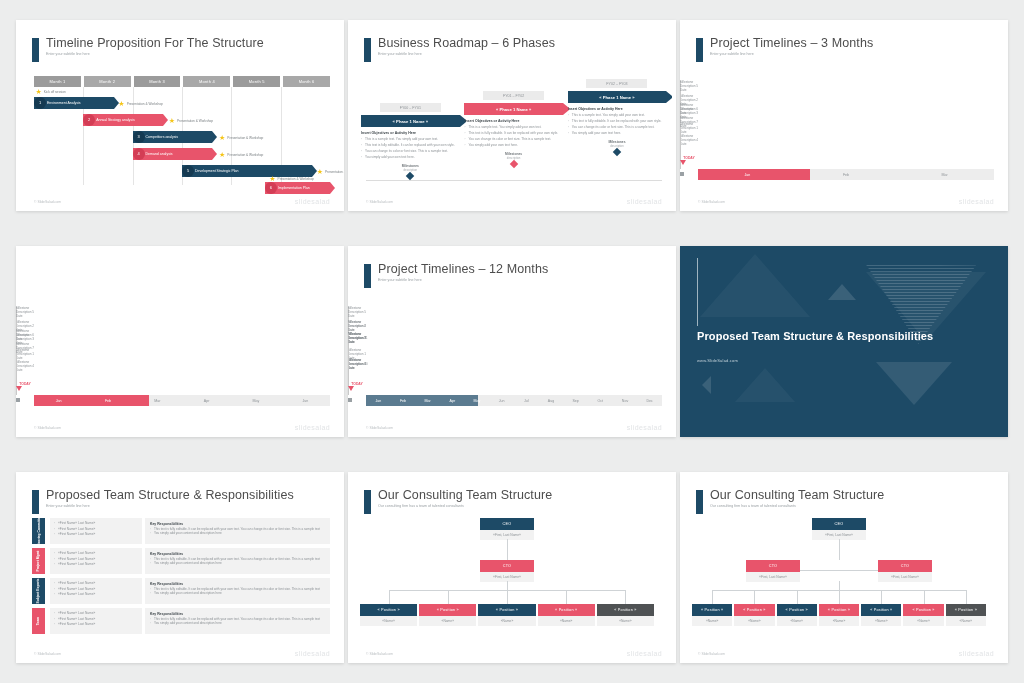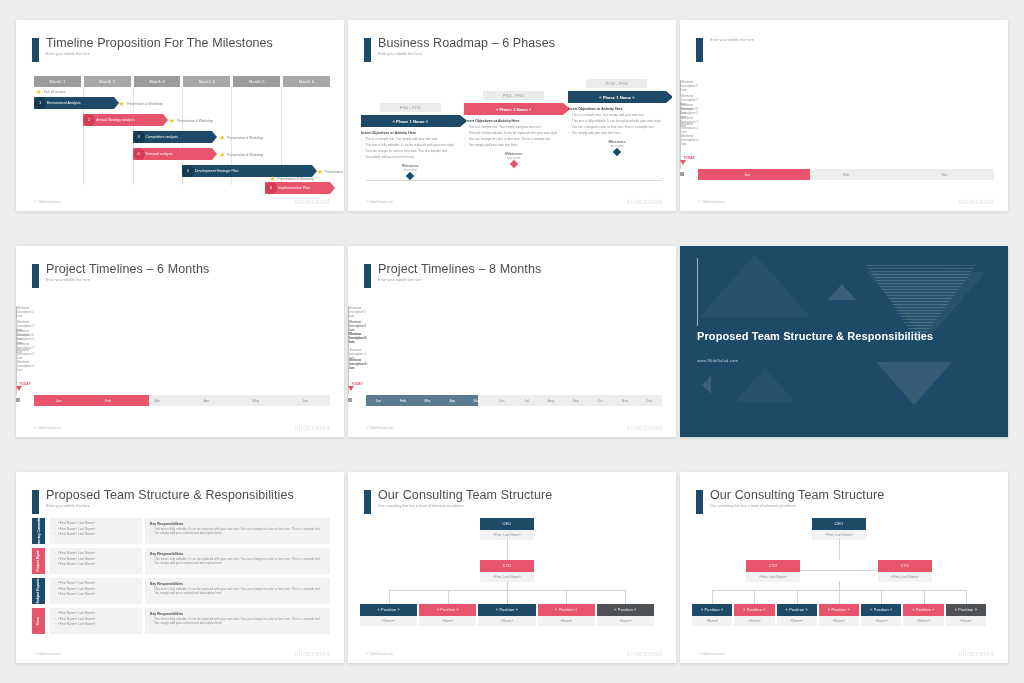--- a/index.html
+++ b/index.html
@@ -141,21 +141,21 @@
 </style>
 </head>
 <body>
 
 <div class="deck">
 
   <div class="slide">
     <div class="inner" id="s1">
       <div class="hdr">
         <div class="accentbar"></div>
-        <div class="title">Timeline Proposition For The Milestones</div>
+        <div class="title">Timeline Proposition For The Structure</div>
         <div class="subtitle">Enter your subtitle line here</div>
       </div>
       <div class="s1-months">
           <div class="s1-month">Month 1</div>
           <div class="s1-month lt">Month 2</div>
           <div class="s1-month">Month 3</div>
           <div class="s1-month lt">Month 4</div>
           <div class="s1-month">Month 5</div>
           <div class="s1-month lt">Month 6</div>
         </div>
@@ -287,20 +287,21 @@
             <div class="s2-dia navy"></div>
           </div>
         </div>
       </div>
   </div>
 
   <div class="slide">
     <div class="inner" id="s3">
       <div class="hdr">
         <div class="accentbar"></div>
+        <div class="title">Project Timelines – 3 Months</div>
         <div class="subtitle">Enter your subtitle line here</div>
       </div>
       <div class="footer-left">© SlideSalad.com</div>
       <div class="footer-right">slidesalad</div>
     <div class="tl-axis" style="top: 149px;">
           <div class="tl-prog red" style="width: 38%;"></div>
           <div class="tl-monthlbl on" style="left: 0%; width: 33.3333%;">Jan</div>
           <div class="tl-monthlbl" style="left: 33.3333%; width: 33.3333%;">Feb</div>
           <div class="tl-monthlbl" style="left: 66.6667%; width: 33.3333%;">Mar</div>
         </div>
@@ -355,25 +356,20 @@
         </div>
         <div class="tl-today" style="top: 136px; width: 18px;">
           <div class="txt">TODAY</div>
           <div class="tri"></div>
         </div>
       </div>
   </div>
 
   <div class="slide">
     <div class="inner" id="s4">
-      <div class="hdr">
-        <div class="accentbar"></div>
-        <div class="title">Project Timelines – 6 Months</div>
-        <div class="subtitle">Enter your subtitle line here</div>
-      </div>
       <div class="footer-left">© SlideSalad.com</div>
       <div class="footer-right">slidesalad</div>
     <div class="tl-axis" style="top: 149px;">
           <div class="tl-prog red" style="width: 39%;"></div>
           <div class="tl-monthlbl on" style="left: 0%; width: 16.6667%;">Jan</div>
           <div class="tl-monthlbl on" style="left: 16.6667%; width: 16.6667%;">Feb</div>
           <div class="tl-monthlbl" style="left: 33.3333%; width: 16.6667%;">Mar</div>
           <div class="tl-monthlbl" style="left: 50%; width: 16.6667%;">Apr</div>
           <div class="tl-monthlbl" style="left: 66.6667%; width: 16.6667%;">May</div>
           <div class="tl-monthlbl" style="left: 83.3333%; width: 16.6667%;">Jun</div>
@@ -431,21 +427,21 @@
           <div class="txt">TODAY</div>
           <div class="tri"></div>
         </div>
       </div>
   </div>
 
   <div class="slide">
     <div class="inner" id="s5">
       <div class="hdr">
         <div class="accentbar"></div>
-        <div class="title">Project Timelines – 8 Months</div>
+        <div class="title">Project Timelines – 12 Months</div>
         <div class="subtitle">Enter your subtitle line here</div>
       </div>
       <div class="footer-left">© SlideSalad.com</div>
       <div class="footer-right">slidesalad</div>
     <div class="tl-axis" style="top: 149px;">
           <div class="tl-prog navy" style="width: 38%;"></div>
           <div class="tl-monthlbl on" style="left: 0%; width: 8.33333%;">Jan</div>
           <div class="tl-monthlbl on" style="left: 8.33333%; width: 8.33333%;">Feb</div>
           <div class="tl-monthlbl on" style="left: 16.6667%; width: 8.33333%;">Mar</div>
           <div class="tl-monthlbl on" style="left: 25%; width: 8.33333%;">Apr</div>

